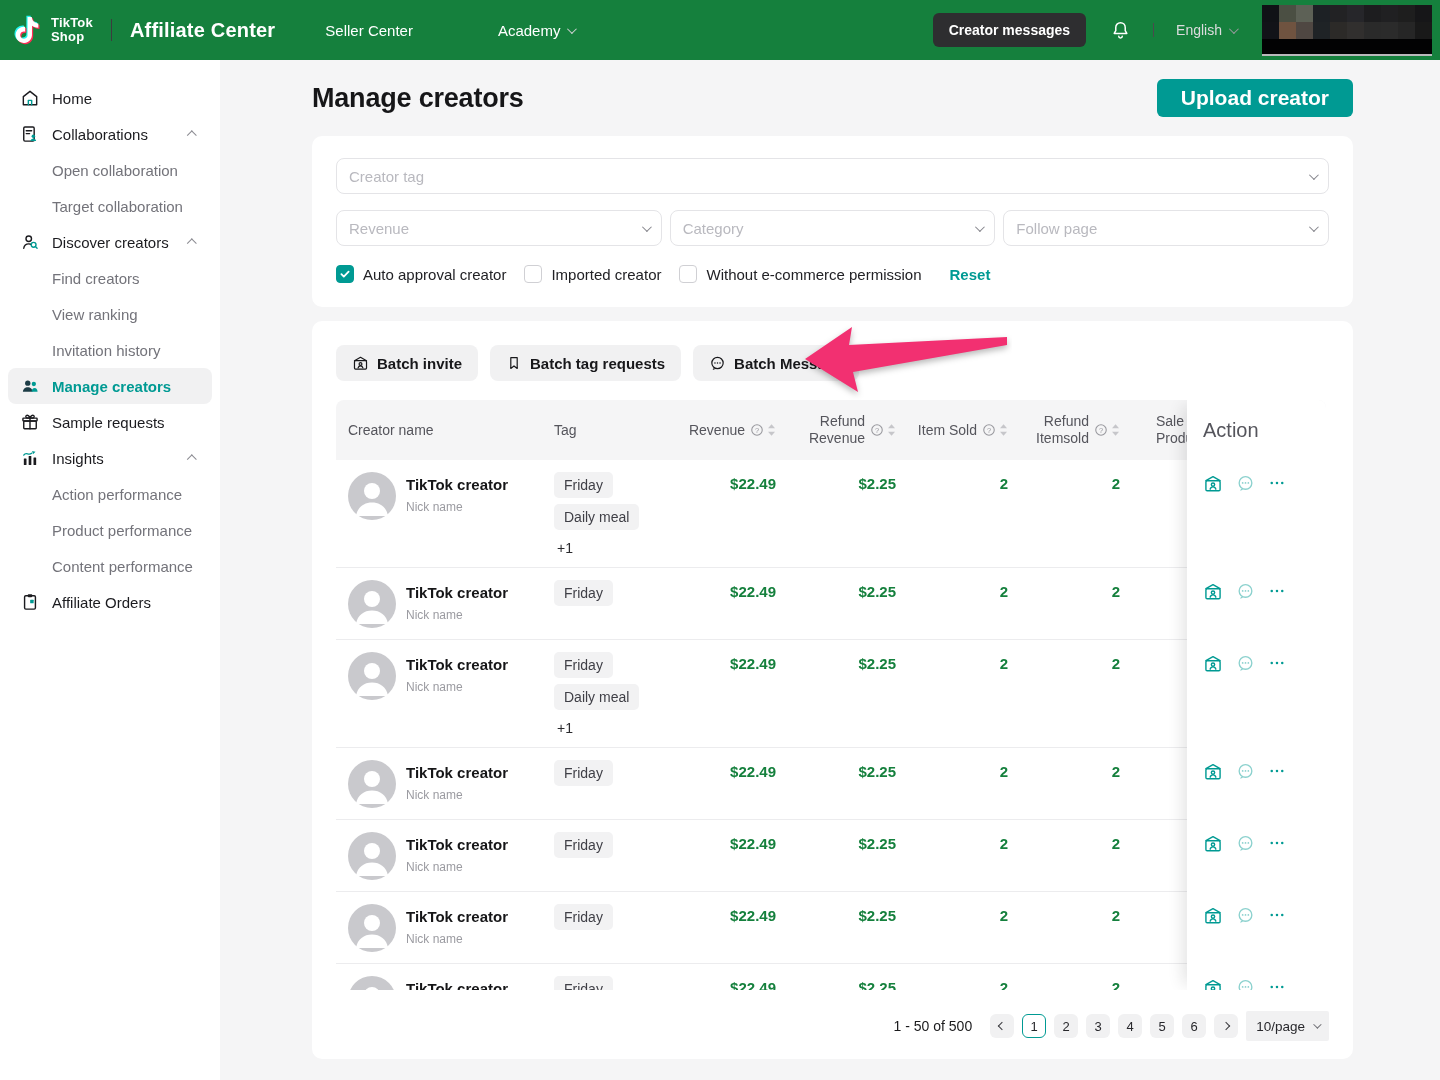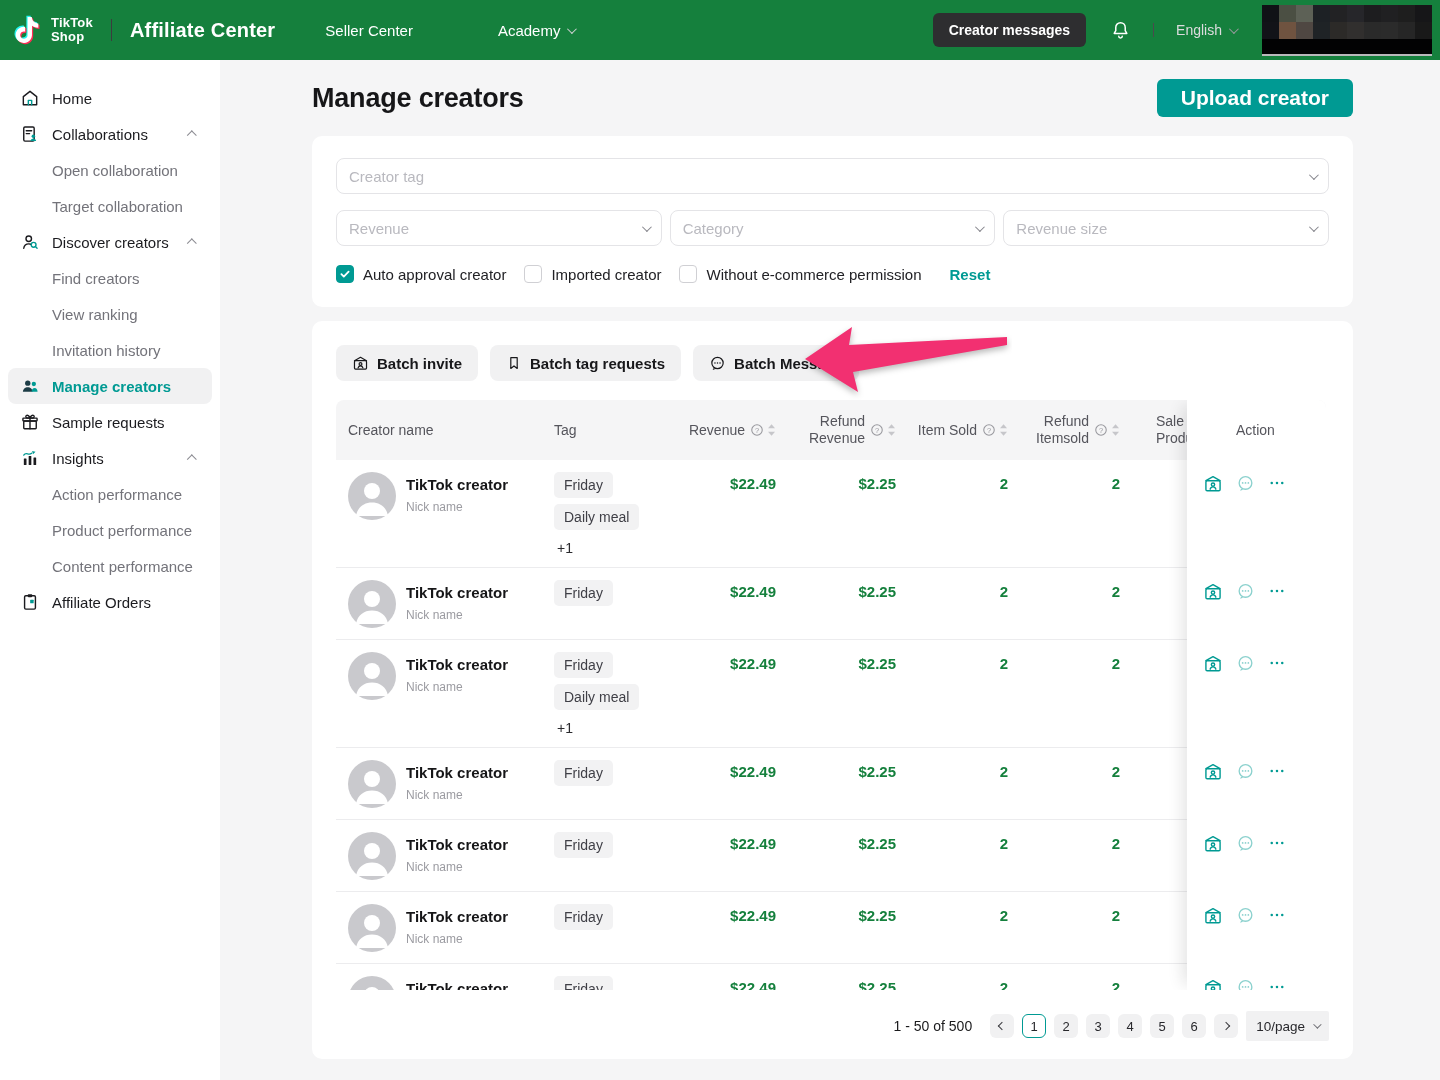--- a/index.html
+++ b/index.html
@@ -100,21 +100,21 @@
   .cname { font-size:15px; font-weight:700; color:#161618; }
   .cnick { font-size:12px; color:#9B9BA1; margin-top:7px; }
   .td.c-tag { width:120px; padding-left:8px; padding-top:12px; }
   .chiprow { margin-bottom:6px; }
   .chip { display:inline-block; background:#F2F2F3; border-radius:5px; padding:5px 10px; font-size:14px; color:#3F3F46; }
   .more { display:inline-block; font-size:14px; color:#2A2A2E; margin-top:4px; padding-left:3px; }
   .td.num { font-size:15px; font-weight:700; color:#15803d; text-align:right; }
   .td.c-sale { width:206px; }
 
   .action-col { position:absolute; top:0; right:0; width:139px; height:100%; background:#fff; border-top-right-radius:8px; box-shadow:-10px 0 16px -6px rgba(23,23,26,.12); }
-  .action-head { height:60px; display:flex; align-items:center; padding-left:16px; color:#55555C; font-size:14px;margin-left:33px; }
+  .action-head { height:60px; display:flex; align-items:center; padding-left:16px; color:#55555C; font-size:20px; }
   .action-row { display:flex; align-items:flex-start; gap:13px; padding:14px 0 0 16px; }
   .a-lg { height:108px; } .a-sm { height:72px; } .a-clip { height:26px; overflow:hidden; }
   .ic-btn { background:none; border:none; padding:0; cursor:pointer; display:flex; }
   .ic-chat-dim { opacity:.45; }
 
   
   .pag { display:flex; align-items:center; justify-content:flex-end; margin-top:21px; gap:8px; }
   .range { font-size:14px; color:#1A1A1C; margin-right:10px; }
   .pbtn { min-width:24px; height:24px; border-radius:6px; background:#F1F1F2; border:none; font-size:13px; color:#28282C; display:flex; align-items:center; justify-content:center; font-family:inherit; cursor:pointer; }
   .pbtn.current { background:#fff; border:1px solid var(--accent,#009A93); }
@@ -319,21 +319,21 @@
       <div class="f-row f-row2">
         <div class="select">
           <span>Revenue</span>
           <span class="chev down"></span>
         </div>
         <div class="select">
           <span>Category</span>
           <span class="chev down"></span>
         </div>
         <div class="select">
-          <span>Revenue size</span>
+          <span>Follow page</span>
           <span class="chev down"></span>
         </div>
       </div>
       <div class="f-row3">
         <span class="cb-item">
           <span class="cb checked">
             <svg width="12" height="12" viewBox="0 0 12 12" fill="none" stroke="#fff" stroke-width="1.8" stroke-linecap="round" stroke-linejoin="round">
                 <path d="m2.4 6.2 2.4 2.4 4.8-5"></path>
               </svg>
           </span>

